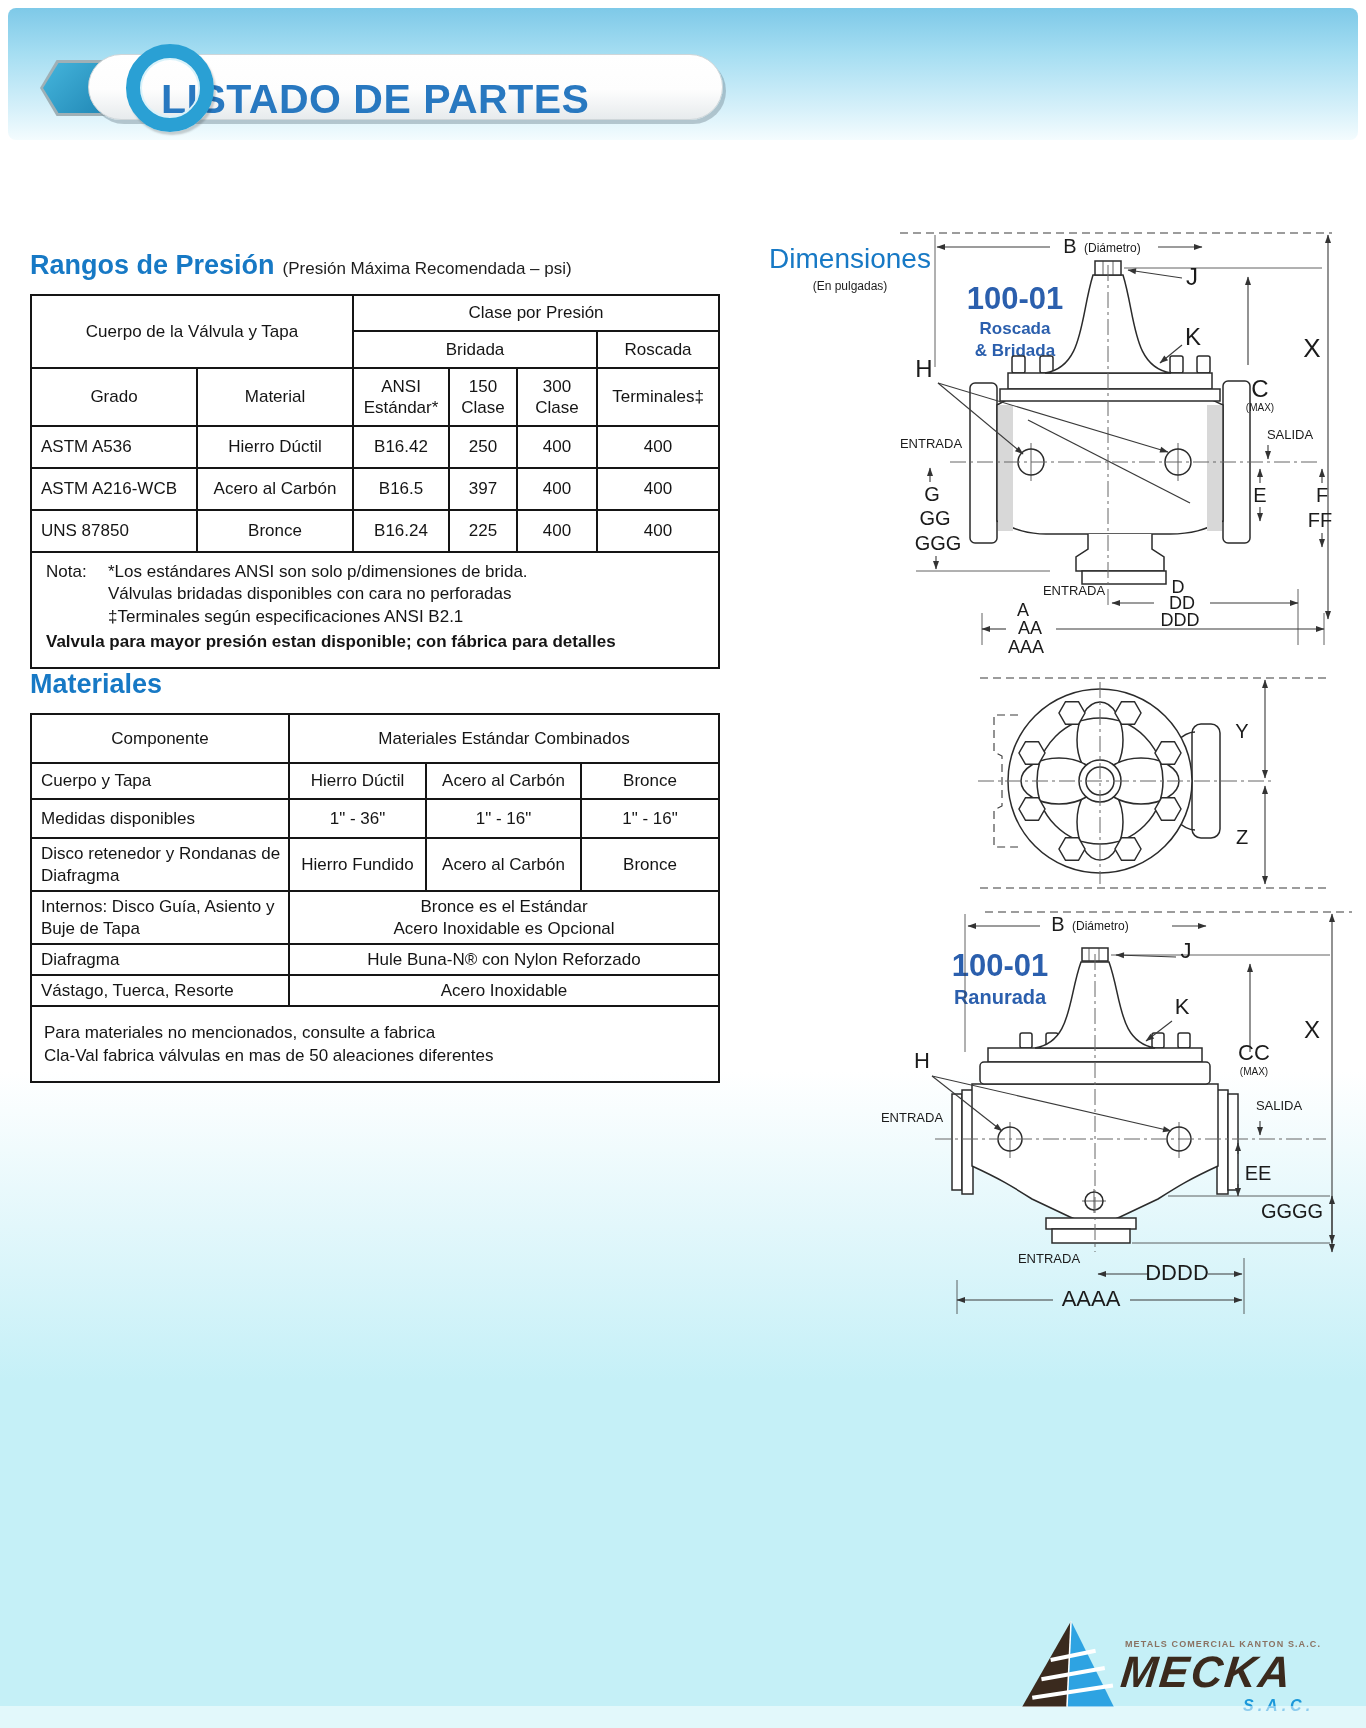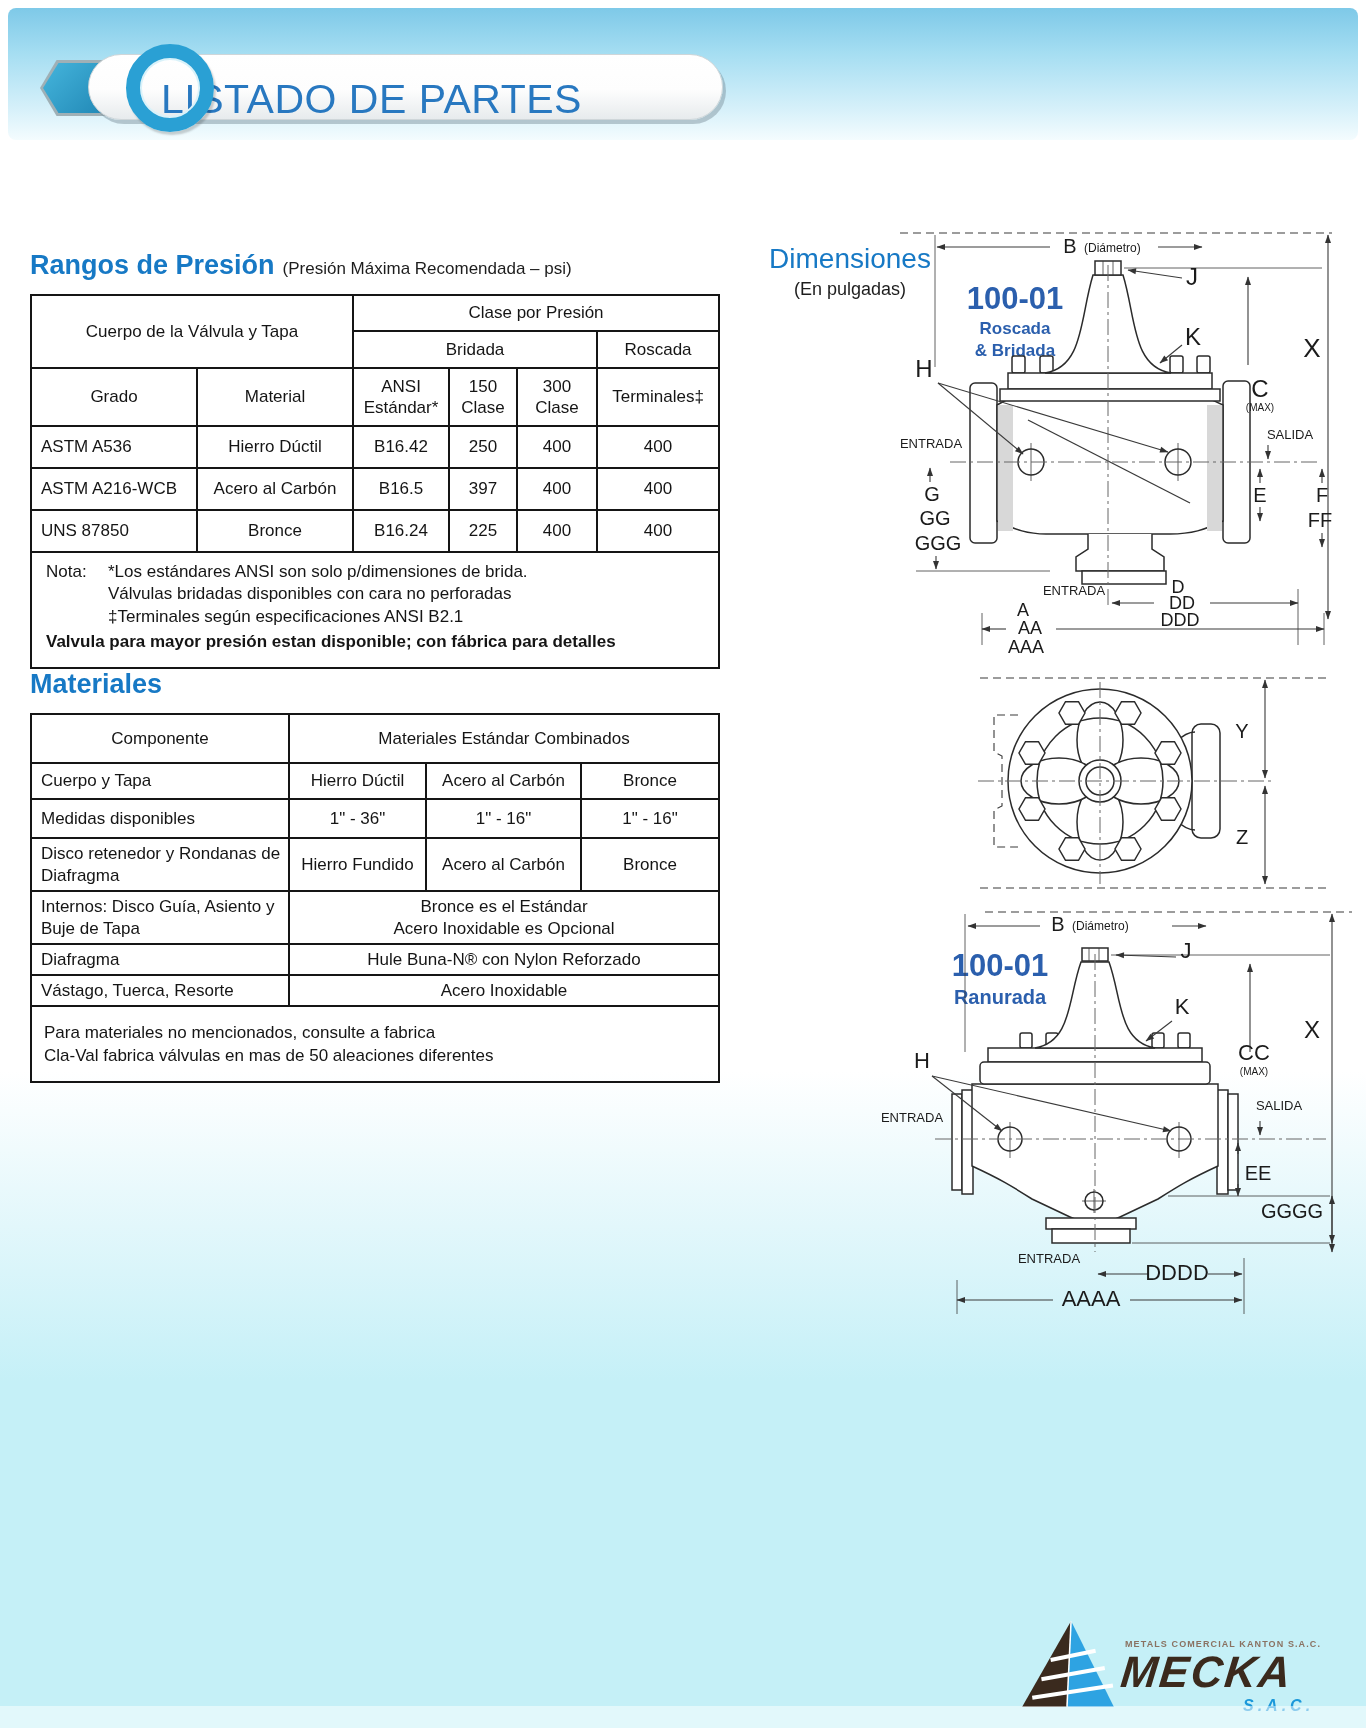--- a/index.html
+++ b/index.html
@@ -8,21 +8,21 @@
     font-family:"Liberation Sans",sans-serif;color:#1c1c1c;
     background:linear-gradient(180deg,#ffffff 0%,#ffffff 62%,#e2f7fb 71%,#c5f0f7 80%,#c5f0f7 100%);
   }
   
   .band{position:absolute;left:8px;top:8px;width:1350px;height:132px;border-radius:8px;
     background:linear-gradient(180deg,#7ec9e8 0%,#a6def2 35%,#d8f1fa 78%,#f4fcfe 100%);}
   .pill{position:absolute;left:88px;top:54px;width:635px;height:66px;border-radius:34px;
     background:linear-gradient(180deg,#ffffff 0%,#fdfdfd 55%,#e7ebed 100%);
     border:1px solid #cfd6d9;box-shadow:3px 4px 0 rgba(120,140,150,.45);
     display:flex;align-items:center;padding-left:72px;box-sizing:border-box;}
-  .title{font-size:41px;font-weight:normal;color:#2878c0;letter-spacing:.5px;white-space:nowrap;margin-top:24px;}
+  .title{font-size:41px;font-weight:bold;color:#2878c0;letter-spacing:.5px;white-space:nowrap;margin-top:24px;}
   .hexagon{position:absolute;left:40px;top:60px;width:92px;height:56px;
     clip-path:polygon(100% 0,18% 0,0 50%,18% 100%,100% 100%);background:#9fb0b6;}
   .hex-inner{position:absolute;left:3px;top:3px;right:3px;bottom:3px;
     clip-path:polygon(100% 0,18% 0,0 50%,18% 100%,100% 100%);
     background:linear-gradient(135deg,#45b5dc,#1a7fae);}
   .ring{position:absolute;left:126px;top:44px;width:88px;height:88px;border-radius:50%;
     border:14px solid #2aa0d4;box-sizing:border-box;
     box-shadow:inset 0 0 0 2px #d9f2fa,2px 3px 2px rgba(0,0,0,.18);}
   
   .left-col{position:absolute;left:30px;top:250px;width:812px;}
@@ -52,21 +52,21 @@
   .t20{font-size:20px}.t22{font-size:22px}.t24{font-size:24px}.t26{font-size:26px}
   .part{stroke:#2b2b2b;stroke-width:1.5;fill:#ffffff;}
   .nofill{fill:none;}
   .gray{fill:#d8d8d8;stroke:none;}
   .dim{stroke:#3a3a3a;stroke-width:1.1;fill:none;}
   .thin{stroke-width:.8;}
   .dsh{stroke-dasharray:8 5;}
   .cl{stroke:#666;stroke-width:1;stroke-dasharray:16 4 3 4;fill:none;}
   .dim-head{position:absolute;left:745px;top:243px;width:210px;text-align:center;}
   .dh1{font-size:28px;font-weight:normal;color:#1779c5;}
-  .dh2{font-size:18px;color:#1d1d1d;margin-top:4px;}
+  .dh2{font-size:12px;color:#1d1d1d;margin-top:4px;}
   .model{position:absolute;width:150px;text-align:center;color:#2b5fad;font-weight:bold;}
   .model1{left:940px;top:281px;}
   .model2{left:925px;top:948px;}
   .m-num{font-size:31px;}
   .m-sub{font-size:17px;margin-top:2px;}
   .m-sub2{font-size:20px;margin-top:2px;}
   
   .logo{position:absolute;left:1005px;top:1593px;width:330px;height:130px;}
   .logo svg{position:absolute;left:15px;top:26px;}
   .logo-tagline{position:absolute;left:120px;top:46px;font-size:9px;letter-spacing:1.1px;

